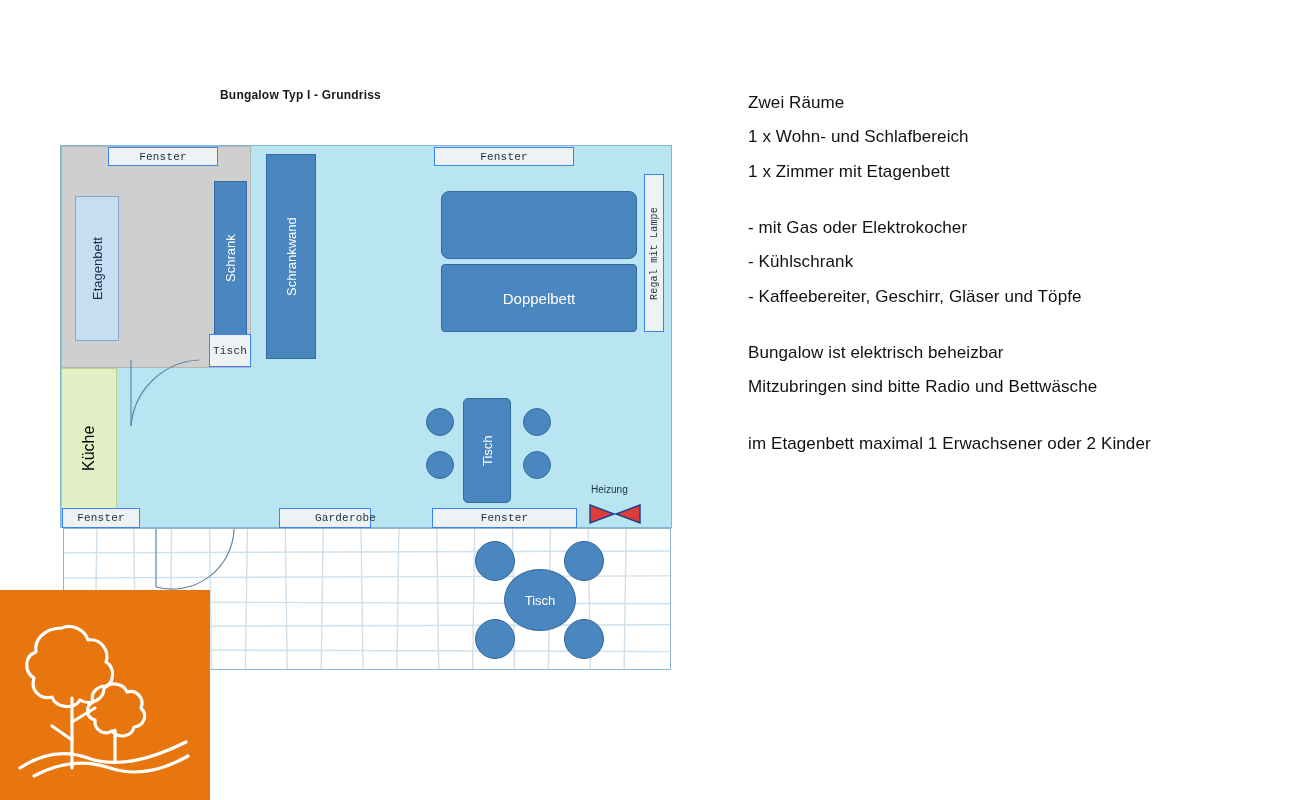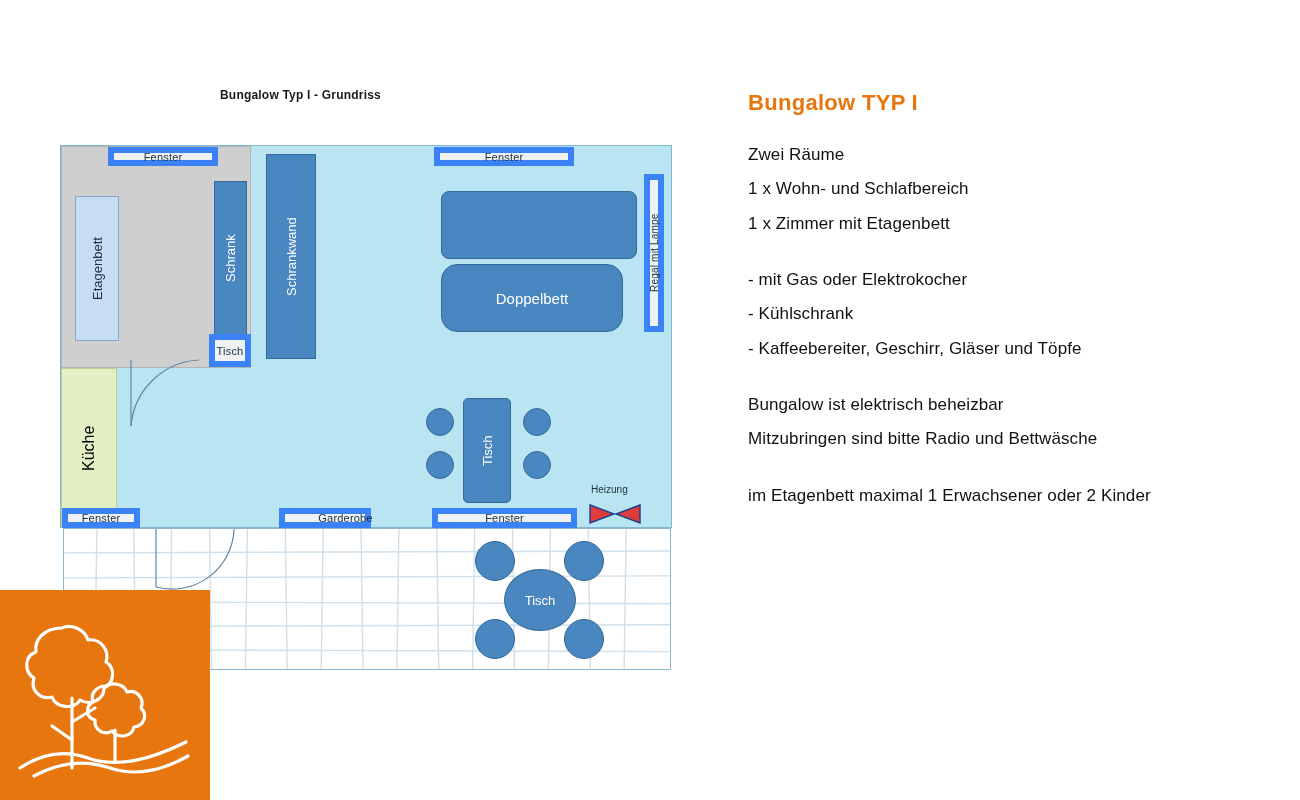--- a/index.html
+++ b/index.html
@@ -72,28 +72,29 @@
     position: absolute;
     background: #c6ddf2;
     border: 1px solid #7fa9cf;
     box-sizing: border-box;
     color: #16314a;
     font-size: 13px;
   }
   .label-box {
     position: absolute;
     background: #eef2f5;
-    border: 6px solid #3b82f6;
+    border: 1px solid #3b82f6;
     box-sizing: border-box;
     font-size: 11px;
     color: #18303f;
     display: flex;
     align-items: flex-end;
     justify-content: center;
     letter-spacing: 0.2px;
+    font-family: Liberation Mono, monospace;
   }
   .vtext {
     writing-mode: vertical-rl;
     transform: rotate(180deg);
     display: flex;
     align-items: center;
     justify-content: center;
     width: 100%;
     height: 100%;
     white-space: nowrap;
@@ -203,21 +204,21 @@
 
     <div class="furn-blue" style="left:205px; top:8px; width:50px; height:205px;">
       <span class="vtext">Schrankwand</span>
     </div>
 
     <div class="label-box" style="left:148px; top:188px; width:42px; height:33px; background:#eef2f5;">
       <span class="htext">Tisch</span>
     </div>
 
     <div class="furn-blue" style="left:380px; top:45px; width:196px; height:68px; border-radius:8px;"></div>
-    <div class="furn-blue" style="left:380px; top:118px; width:182px; height:68px; border-radius:16px;">
+    <div class="furn-blue" style="left:380px; top:118px; width:196px; height:68px; border-radius:4px;">
       <span class="htext" style="font-size:15px;">Doppelbett</span>
     </div>
 
     <div class="label-box" style="left:583px; top:28px; width:20px; height:158px;">
       <span class="vtext" style="font-size:10px;">Regal mit Lampe</span>
     </div>
 
     <div class="furn-blue" style="left:402px; top:252px; width:48px; height:105px; border-radius:5px;">
       <span class="vtext">Tisch</span>
     </div>
@@ -292,21 +293,20 @@
     <div class="circle" style="left:500px; top:12px; width:38px; height:38px;"></div>
     <div class="circle" style="left:411px; top:90px; width:38px; height:38px;"></div>
     <div class="circle" style="left:500px; top:90px; width:38px; height:38px;"></div>
     <div class="furn-blue" style="left:440px; top:40px; width:72px; height:62px; border-radius:50%;">
       <span class="htext">Tisch</span>
     </div>
   </div>
 </div>
 
 <div id="info-panel">
-  <div id="info-title">Bungalow TYP I</div>
 
   <div class="info-line">Zwei Räume</div>
   <div class="info-line">1 x Wohn- und Schlafbereich</div>
   <div class="info-line">1 x Zimmer mit Etagenbett</div>
 
   <div class="gap"></div>
 
   <div class="info-line">- mit Gas oder Elektrokocher</div>
   <div class="info-line">- Kühlschrank</div>
   <div class="info-line">- Kaffeebereiter, Geschirr, Gläser  und Töpfe</div>

